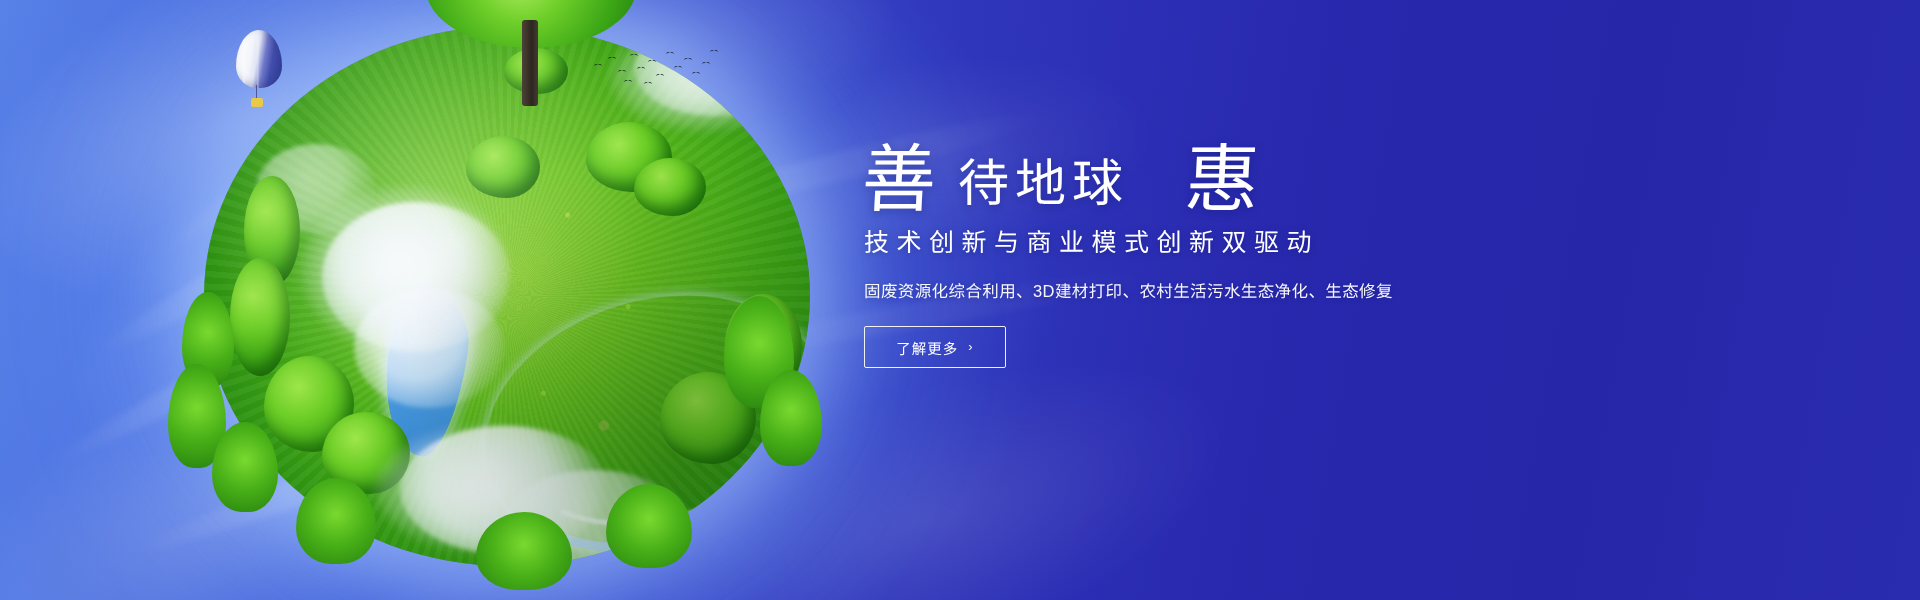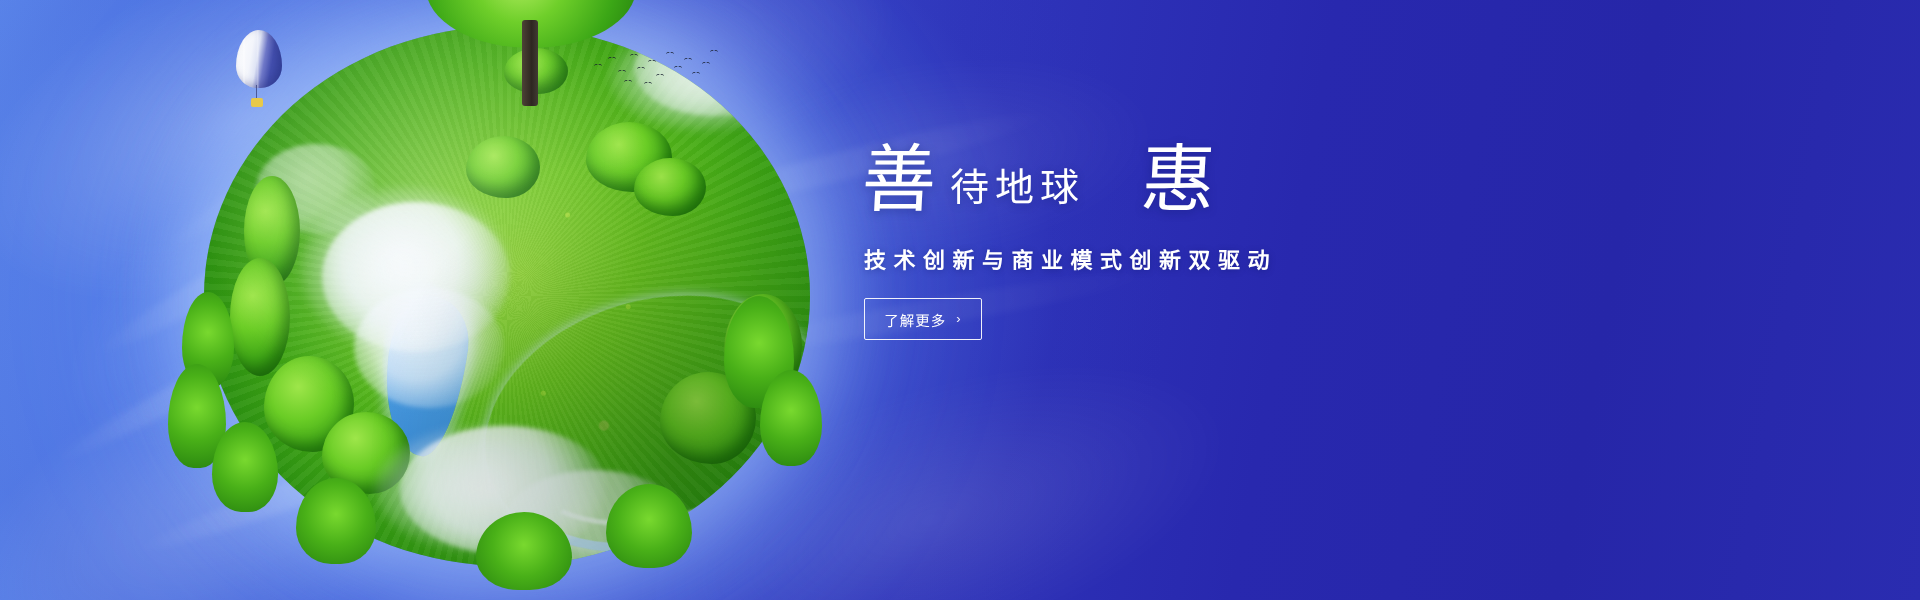--- a/index.html
+++ b/index.html
@@ -184,44 +184,44 @@
   .hl-group{display:flex;align-items:baseline;}
   .hl-big{
     font-family:"Liberation Serif","DejaVu Serif",serif;
     font-size:74px;line-height:.92;font-weight:400;
     letter-spacing:0;
     text-shadow:0 2px 10px rgba(10,20,90,.35);
     transform:skewX(-3deg);
   }
   .hl-small{
     font-family:"Liberation Serif","DejaVu Serif",serif;
-    font-size:39px;line-height:1;font-weight:400;
-    letter-spacing:6px;margin-left:14px;position:relative;top:-4px;
+    font-size:51px;line-height:1;font-weight:400;
+    letter-spacing:6px;margin-left:22px;position:relative;top:-4px;
     text-shadow:0 2px 8px rgba(10,20,90,.3);
   }
   .hl-gap{width:56px;}
 
   .subtitle{
-    font-size:22px;letter-spacing:7.5px;font-weight:700;
-    margin:28px 0 0 2px;color:#ffffff;white-space:nowrap;
+    font-size:25px;letter-spacing:7.5px;font-weight:400;
+    margin:8px 0 0 2px;color:#ffffff;white-space:nowrap;
     text-shadow:0 1px 6px rgba(10,20,90,.35);
   }
   .desc{
     font-size:16.5px;letter-spacing:.4px;margin:20px 0 0 2px;
     color:rgba(255,255,255,.96);white-space:nowrap;
     text-shadow:0 1px 5px rgba(10,20,90,.3);
   }
   .cta{
     display:inline-flex;align-items:center;justify-content:center;gap:10px;
     margin-top:24px;margin-left:2px;
     width:116px;height:40px;
     border:1px solid rgba(255,255,255,.92);
     border-radius:2px;background:transparent;
     color:#ffffff;font-size:14.5px;letter-spacing:1px;
-    cursor:pointer;box-sizing:content-box;padding:0 0;
+    cursor:pointer;box-sizing:content-box;padding:0 12px;
   }
   .cta .lbl{display:inline-block;}
   .cta .chev{display:inline-block;font-size:13px;transform:translateY(-1px);opacity:.95;}
 </style>
 </head>
 <body>
 
 <div class="banner">
 
   <div class="sky-wisps">
@@ -321,20 +321,21 @@
         <span class="hl-small">待地球</span>
       </span>
       <span class="hl-gap"></span>
       <span class="hl-group">
         <span class="hl-big">惠</span>
       </span>
     </div>
 
     <div class="subtitle">技术创新与商业模式创新双驱动</div>
 
+    <div class="desc">固废资源化综合利用、3D建材打印、农村生活污水生态净化、生态修复</div>
 
     <button class="cta">
       <span class="lbl">了解更多</span>
       <span class="chev">›</span>
     </button>
 
   </div>
 </div>
 
 </body></html>

